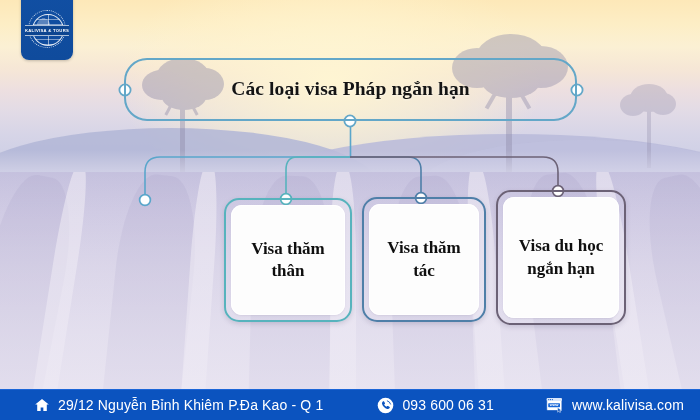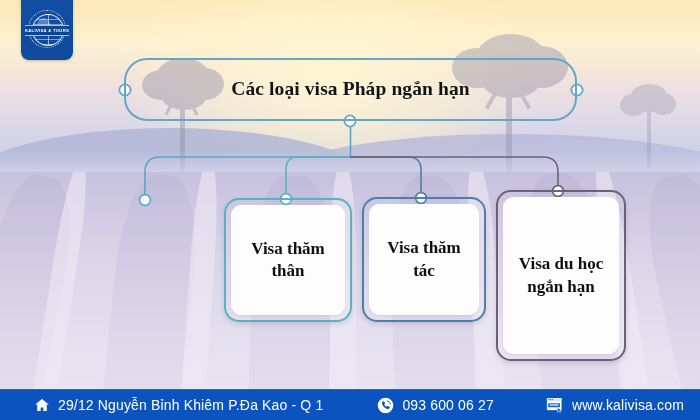--- a/index.html
+++ b/index.html
@@ -133,21 +133,21 @@
   }
   .leaf .label{
     font-family:"Liberation Serif", serif;
     font-weight:bold;font-size:17px;line-height:1.3;
     color:#0f0f0f;text-align:center;padding:0 6px;
   }
 
   #box0{left:85px;top:200px;width:128px;height:120px;border-color:#5ba8cd;}
   #box1{left:224px;top:198px;width:128px;height:124px;border-color:#57b3bd;}
   #box2{left:362px;top:197px;width:124px;height:125px;border-color:#4f7fa8;}
-  #box3{left:496px;top:190px;width:130px;height:171px;border-color:#6c6276;}
+  #box3{left:496px;top:190px;width:130px;height:135px;border-color:#6c6276;}
   #box3 .label{font-size:17px;}
 
   
   .footer{
     position:absolute;left:0;bottom:0;width:700px;height:30px;
     background:#0b53bf;
     border-top:1px solid #1c66d8;
     display:flex;align-items:center;
   }
   .fitem{display:flex;align-items:center;color:#ffffff;white-space:nowrap;}
@@ -281,21 +281,21 @@
     </div>
 
     <div class="fitem" id="f-phone">
       <span class="ficon">
         <svg width="17" height="17" viewBox="0 0 24 24" aria-hidden="true">
           <circle cx="12" cy="12" r="11" fill="#ffffff"></circle>
           <path d="M8.3 6.2 c.7-.5 1.5-.3 1.9.4 l1 1.8 c.3.6.2 1.2-.3 1.6 l-.8.7 c.6 1.4 1.8 2.6 3.2 3.2 l.7-.8 c.4-.5 1-.6 1.6-.3 l1.8 1 c.7.4.9 1.2.4 1.9 -.8 1.1-2.2 1.6-3.5 1.2 -3.3-1-6.1-3.8-7.1-7.1 -.4-1.3.1-2.7 1.1-3.6 Z" fill="#0b53bf"></path>
           <path d="M14.6 5.4 a6.6 6.6 0 0 1 4.6 4.6" stroke="#0b53bf" stroke-width="1.3" fill="none" stroke-linecap="round"></path>
         </svg>
       </span>
-      <span class="ftxt">093 600 06 27</span>
+      <span class="ftxt">093 600 06 31</span>
     </div>
 
     <div class="fitem" id="f-web">
       <span class="ficon">
         <svg width="18" height="16" viewBox="0 0 26 22" aria-hidden="true">
           <rect x="1" y="1" width="22" height="18" rx="1.6" fill="#ffffff" stroke="#0b53bf" stroke-width="1"></rect>
           <rect x="1" y="1" width="22" height="4.4" rx="1.6" fill="#dbe7fb"></rect>
           <circle cx="4" cy="3.2" r=".8" fill="#0b53bf"></circle>
           <circle cx="6.6" cy="3.2" r=".8" fill="#0b53bf"></circle>
           <circle cx="9.2" cy="3.2" r=".8" fill="#0b53bf"></circle>

